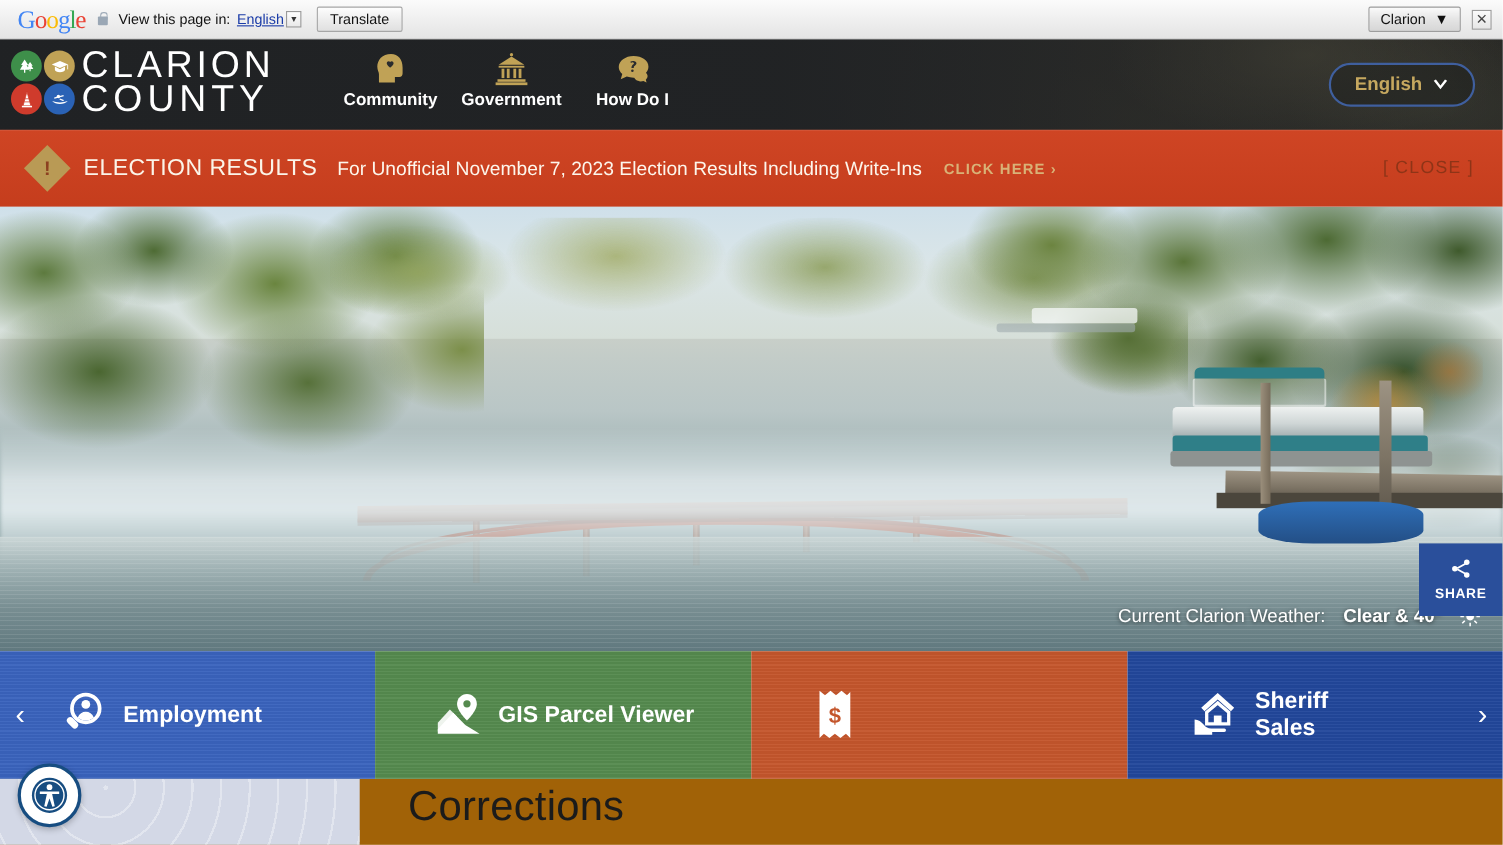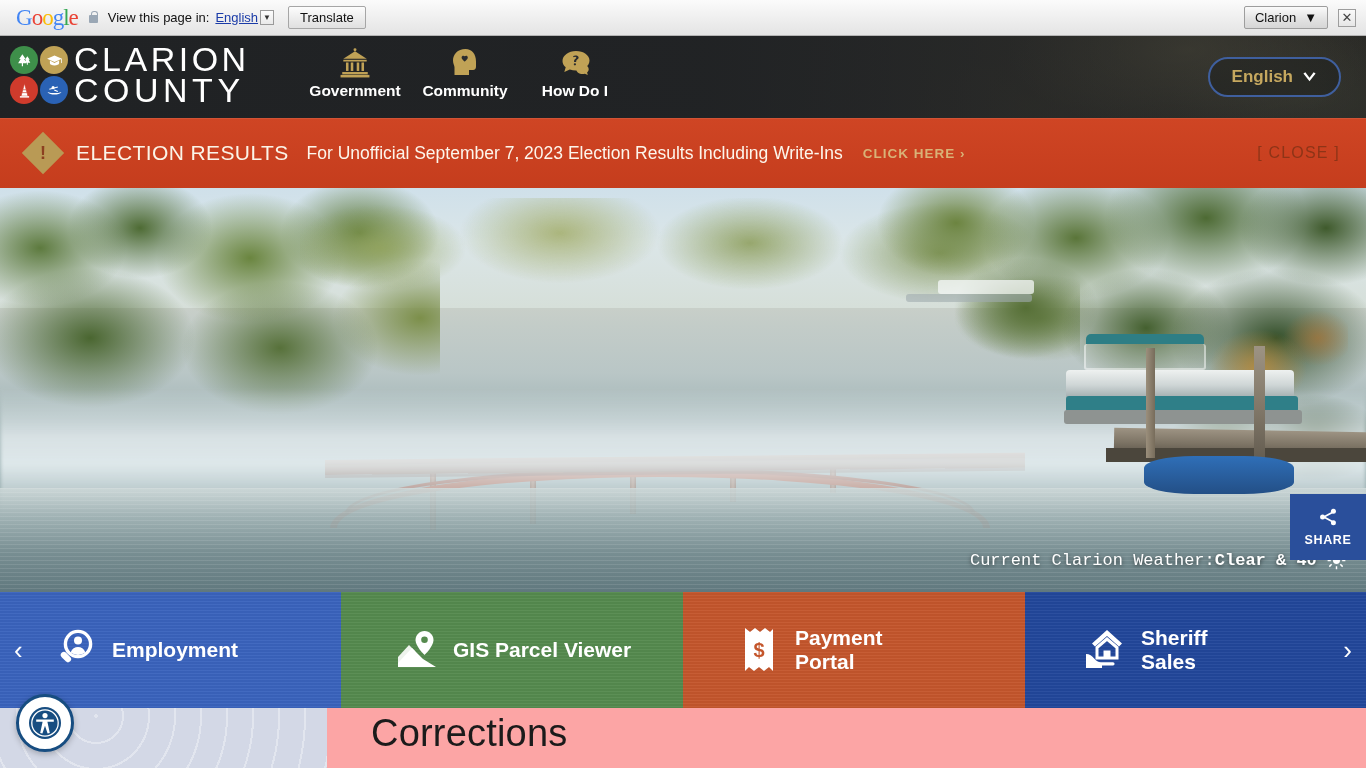--- a/index.html
+++ b/index.html
@@ -198,21 +198,21 @@
   .boat {
     position:absolute; border-radius: 3px;
   }
   .boat-canopy { position:absolute; background:#2e7e85; border-radius: 5px 5px 0 0; }
   .kayak { position:absolute; background: linear-gradient(#2f6fb8,#234f86); border-radius: 50px/12px; }
 
   .weather {
     position:absolute; right: 20px; bottom: 22px;
     color:#fff; font-size: 17px; z-index: 5;
     text-shadow: 0 1px 4px rgba(0,0,0,.6);
-    display:flex; align-items:center; gap: 0; font-family: Liberation Mono, monospace;
+    display:flex; align-items:center; gap: 16px;
   }
   .weather b { font-weight: bold; }
 
   .share-tab {
     position:absolute; right: 0; top: 306px; width: 76px; height: 66px;
     background:#2a4f9b; color:#fff; z-index: 8;
     display:flex; flex-direction:column; align-items:center; justify-content:center;
     gap: 6px; cursor:pointer;
   }
   .share-tab .st-label { font-size: 12.5px; font-weight:bold; letter-spacing: .6px; }
@@ -228,21 +228,21 @@
   .ql-ic { flex:none; display:flex; align-items:center; justify-content:center; z-index:2; }
   .ql-label { color:#fff; font-size: 21px; font-weight: bold; line-height: 1.12; z-index:2; }
   .ql-emp { width: 341px; background:#3a63bd; }
   .ql-gis { width: 342px; background:#558a4e; }
   .ql-pay { width: 342px; background:#c4562c; }
   .ql-sher{ width: 341px; background:#22479b;align-items:center; }
   .ql-arrow { position:absolute; top:50%; transform:translateY(-50%); color:#fff; font-size: 26px; z-index:3; cursor:pointer; }
   .ql-arrow.left { left: 14px; } .ql-arrow.right { right: 14px; }
 
   
-  .body-area { position:absolute; top: 708px; left:0; width:1366px; height: 60px; background:#fca5a5; }
+  .body-area { position:absolute; top: 708px; left:0; width:1366px; height: 60px; background:#a16207; }
   .side-panel {
     position:absolute; left:0; top:0; width: 327px; height: 60px;
     background: #d3d8e6; overflow:hidden;
   }
   .side-panel:after {
     content:""; position:absolute; left:-60px; top:-160px; width: 520px; height: 420px;
     border-radius: 50%;
     background: repeating-radial-gradient(circle at 30% 40%, rgba(255,255,255,.35) 0 2px, rgba(255,255,255,0) 2px 26px);
   }
   .page-title {
@@ -311,48 +311,48 @@
           </svg>
       </div>
     </div>
     <div class="logo-text">
       <div>CLARION</div>
       <div>COUNTY</div>
     </div>
   </div>
 
   <nav class="nav">
+    <div class="nav-item">
+      <div class="ni-icon">
+        <svg width="31" height="30" viewBox="0 0 30 30" fill="#c0a256">
+          <path d="M15 1 C7 1 2.5 6.5 2.5 12.5 C2.5 16 4 17.5 4 19.5 L4 27 H18.5 L18.5 22 H22.5 C24.5 22 25.5 20.5 25.5 18.5 L25.5 13.5 C25.5 6 21.5 1 15 1 Z"></path>
+          <path d="M14.2 8.3 c-1.1-1.2-3.1-.5-3.1 1.2 c0 1.9 3.1 4 3.1 4 s3.1-2.1 3.1-4 c0-1.7-2-2.4-3.1-1.2Z" fill="#2a2c2e"></path>
+        </svg>
+      </div>
+      <div class="ni-label">Community</div>
+    </div>
     <div class="nav-item">
       <div class="ni-icon">
         <svg width="34" height="30" viewBox="0 0 32 28" fill="#c0a256">
           <path d="M16 0 L16 3"></path>
             <circle cx="16" cy="1.5" r="1.4"></circle>
           <path d="M16 3 L5 10 H27 Z"></path>
           <rect x="5" y="11" width="22" height="1.6"></rect>
           <rect x="7.5" y="13.5" width="2.4" height="8"></rect>
             <rect x="12" y="13.5" width="2.4" height="8"></rect>
           <rect x="17.6" y="13.5" width="2.4" height="8"></rect>
             <rect x="22.1" y="13.5" width="2.4" height="8"></rect>
           <rect x="4" y="22.5" width="24" height="2.2"></rect>
             <rect x="2.4" y="25.2" width="27.2" height="2.4"></rect>
         </svg>
       </div>
       <div class="ni-label">Government</div>
     </div>
     <div class="nav-item">
       <div class="ni-icon">
-        <svg width="31" height="30" viewBox="0 0 30 30" fill="#c0a256">
-          <path d="M15 1 C7 1 2.5 6.5 2.5 12.5 C2.5 16 4 17.5 4 19.5 L4 27 H18.5 L18.5 22 H22.5 C24.5 22 25.5 20.5 25.5 18.5 L25.5 13.5 C25.5 6 21.5 1 15 1 Z"></path>
-          <path d="M14.2 8.3 c-1.1-1.2-3.1-.5-3.1 1.2 c0 1.9 3.1 4 3.1 4 s3.1-2.1 3.1-4 c0-1.7-2-2.4-3.1-1.2Z" fill="#2a2c2e"></path>
-        </svg>
-      </div>
-      <div class="ni-label">Community</div>
-    </div>
-    <div class="nav-item">
-      <div class="ni-icon">
         <svg width="32" height="30" viewBox="0 0 32 30" fill="#c0a256">
           <path d="M20 3 C12.5 3 6.5 7.5 6.5 13 C6.5 15.4 7.7 17.6 9.7 19.2 L8.3 24 L13.8 21.6 C15.7 22.3 17.8 22.6 20 22.6 C27.5 22.6 33.5 18.1 33.5 12.6 C33.5 7.1 27.5 3 20 3 Z" transform="translate(-3,0)"></path>
           <path d="M23.5 16.5 c3.4 0 6.2 2.1 6.2 4.7 c0 1.2-.6 2.3-1.6 3.2 l.7 2.6 l-2.9-1.3 c-.7.2-1.5.3-2.4.3 c-3.4 0-6.2-2.1-6.2-4.8 c0-2.6 2.8-4.7 6.2-4.7Z" fill="#c0a256"></path>
           <path d="M14 8.2 c1.4-1.2 4.5-1.1 5.4.6 c.9 1.8-1.3 2.7-1.9 3.5 c-.3.5-.35 1-.35 1.6 h-2.1 c-.05-.9.05-1.7.6-2.4 c.6-.8 2-1.2 1.6-2.2 c-.35-.85-2.1-.8-2.6.05Z" fill="#2a2c2e"></path>
           <circle cx="15.9" cy="16.3" r="1.15" fill="#2a2c2e"></circle>
         </svg>
       </div>
       <div class="ni-label">How Do I</div>
     </div>
   </nav>
@@ -363,21 +363,21 @@
       <path d="M1.5 2.2 L8 10.5 L14.5 2.2 L12.4 1 L8 6.8 L3.6 1 Z"></path>
     </svg>
   </div>
 </div>
 
 <div class="alert-bar">
   <div class="alert-diamond">
     <span>!</span>
   </div>
   <div class="alert-title">ELECTION RESULTS</div>
-  <div class="alert-msg">For Unofficial September 7, 2023 Election Results Including Write-Ins</div>
+  <div class="alert-msg">For Unofficial November 7, 2023 Election Results Including Write-Ins</div>
   <div class="alert-cta">CLICK HERE  ›</div>
   <div class="alert-close">[ CLOSE ]</div>
 </div>
 
 <div class="hero">
   <div class="hero-sky"></div>
   <div class="hero-trees-l"></div>
   <div class="hero-mid-trees"></div>
   <div class="hero-trees-r"></div>
   <div class="hero-fall-1"></div>
@@ -460,23 +460,20 @@
     <div class="ql-label">GIS Parcel Viewer</div>
   </div>
 
   <div class="ql ql-pay">
     <div class="ql-ic" style="width:44px;height:48px;margin-left:54px;margin-right:14px;">
       <svg width="32" height="46" viewBox="0 0 32 46" fill="#ffffff">
         <path d="M2 1 L7 5 L12 1 L17 5 L22 1 L27 5 L30 2 L30 44 L26 40 L21 44 L16 40 L11 44 L6 40 L2 44 Z"></path>
         <text x="16" y="30" font-size="20" font-weight="bold" text-anchor="middle" fill="#c4562c" font-family="Liberation Sans, sans-serif">$</text>
       </svg>
     </div>
-    <div class="ql-label">
-      <span style="display:block;max-width:110px;">Payment Portal</span>
-    </div>
   </div>
 
   <div class="ql ql-sher">
     <div class="ql-ic" style="width:46px;height:48px;margin-left:56px;margin-right:14px;">
       <svg width="44" height="44" viewBox="0 0 44 44" fill="#ffffff">
         <path d="M25 2 L10 15.5 L13 18.5 L25 8 L37 18.5 L40 15.5 Z"></path>
         <path d="M25 11 L15 19.5 L15 30 L35 30 L35 19.5 Z" fill="none" stroke="#ffffff" stroke-width="3"></path>
         <rect x="21.5" y="22.5" width="7" height="7.5"></rect>
         <path d="M4 26 c3.5 0 6 2 8.4 4.8 c2 2.3 3.6 3.4 6.6 3.4 L31 34.2 c2 0 2 3.2 0 3.2 L20 37.4 L20 40 L4 40 Z"></path>
       </svg>

